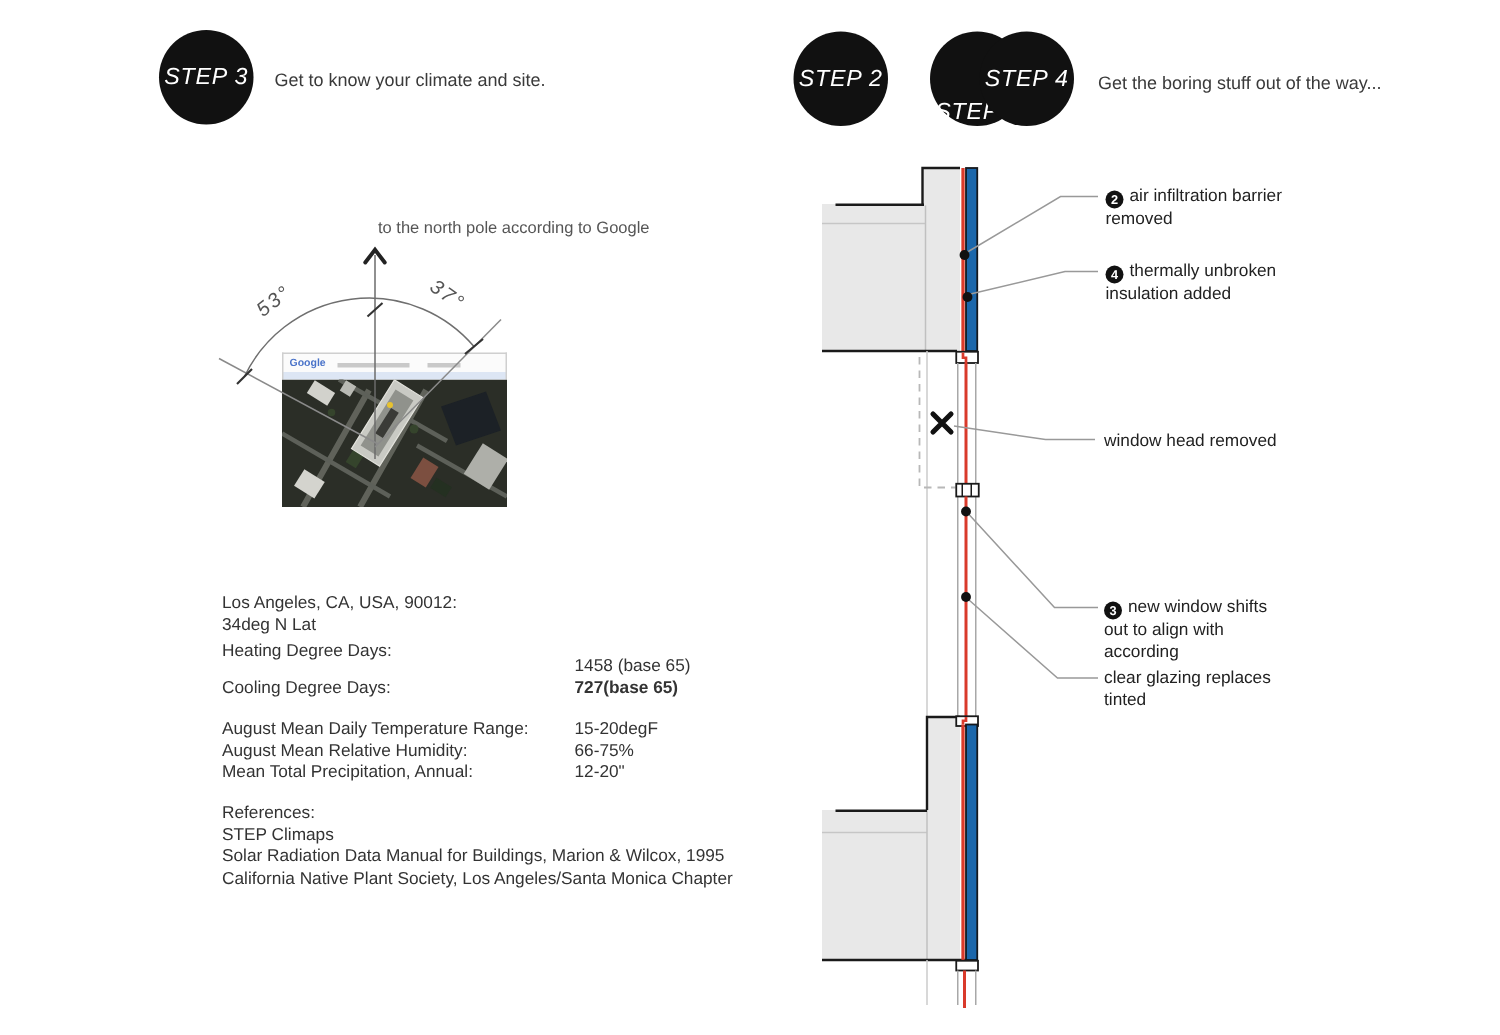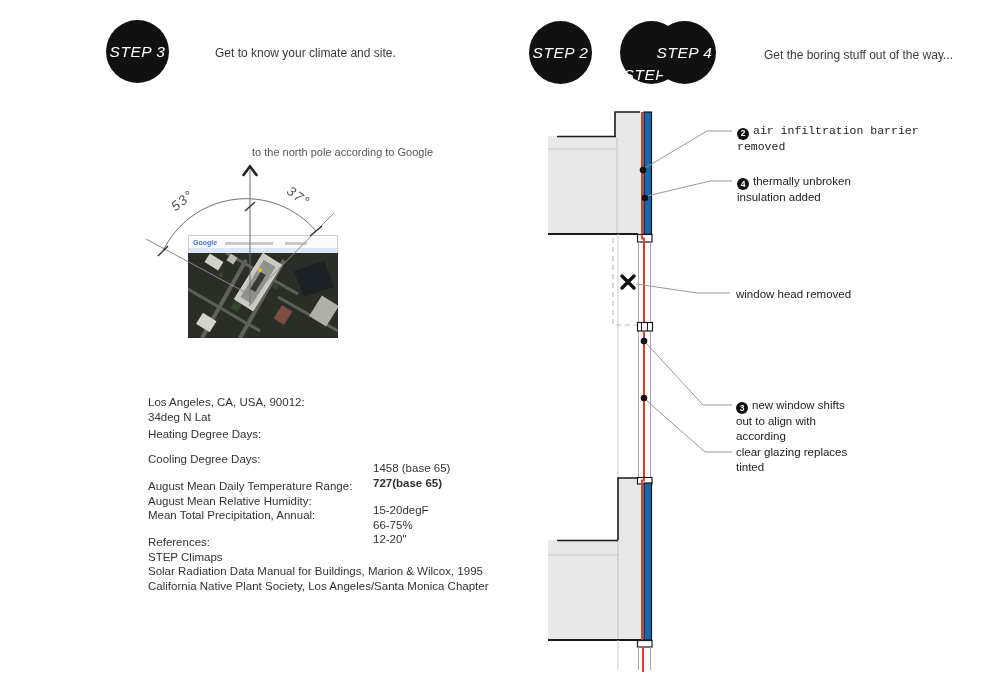--- a/index.html
+++ b/index.html
@@ -8,41 +8,41 @@
     background:#ffffff;
     font-family:"Liberation Sans","DejaVu Sans",sans-serif;
     color:#333;
   }
   
   .step-circle{
     position:absolute;width:63px;height:63px;border-radius:50%;
     background:#111;color:#fff;display:flex;align-items:center;justify-content:center;
     font-style:italic;font-size:15.5px;letter-spacing:.5px;white-space:nowrap;
   }
-  .step-caption{position:absolute;font-size:12px;color:#3a3a3a;white-space:nowrap;margin-left:32px;}
+  .step-caption{position:absolute;font-size:12px;color:#3a3a3a;white-space:nowrap;}
   
   .north-label{position:absolute;font-size:11px;color:#555;white-space:nowrap;}
   .angle-label{
     position:absolute;font-size:13.5px;color:#555;font-style:italic;
     letter-spacing:1.5px;white-space:nowrap;transform-origin:center;
   }
   
   .photo{position:absolute;left:188px;top:235px;width:150px;height:103px;z-index:4;}
   .photo .chrome{
     position:absolute;left:0;top:0;width:150px;height:13px;background:#fbfbfb;
     border:1px solid #cfcfcf;border-bottom:none;box-sizing:border-box;
   }
   .brand{position:absolute;left:4px;top:3px;font-size:7px;font-weight:bold;color:#4a73c9;line-height:7px;}
   .chrome-bar{position:absolute;top:6px;height:3px;background:#c9c9c9;}
   .toolbar{position:absolute;left:0;top:13px;width:150px;height:5px;background:#dde6f4;border-left:1px solid #cfcfcf;border-right:1px solid #cfcfcf;box-sizing:border-box;}
   .mapwrap{position:absolute;left:0;top:18px;width:150px;height:85px;}
   
   .climate{position:absolute;left:148px;top:396px;width:430px;font-size:11.5px;color:#333;z-index:6;}
   .cl-line{position:absolute;left:0;white-space:nowrap;}
-  .cl-val{position:absolute;left:225px;white-space:nowrap;margin-top:24px;}
+  .cl-val{position:absolute;left:235px;white-space:nowrap;}
   
   .annot{position:absolute;font-size:11.5px;color:#222;line-height:14.5px;z-index:6;white-space:nowrap;}
   .numdot{
     display:inline-flex;align-items:center;justify-content:center;
     width:12px;height:12px;border-radius:50%;background:#111;color:#fff;
     font-size:8.5px;font-weight:bold;margin-right:4px;vertical-align:-2px;
   }
   svg.overlay{position:absolute;left:0;top:0;z-index:5;pointer-events:none;}
 </style>
 </head>
@@ -209,21 +209,21 @@
   <div class="cl-val" style="top:98.5px;">66-75%</div>
   <div class="cl-line" style="top:113px;">Mean Total Precipitation, Annual:</div>
   <div class="cl-val" style="top:113px;">12-20"</div>
 
   <div class="cl-line" style="top:140px;">References:</div>
   <div class="cl-line" style="top:154.5px;">STEP Climaps</div>
   <div class="cl-line" style="top:169px;">Solar Radiation Data Manual for Buildings, Marion &amp; Wilcox, 1995</div>
   <div class="cl-line" style="top:183.5px;">California Native Plant Society, Los Angeles/Santa Monica Chapter</div>
 </div>
 
-<div class="annot" style="left:737px;top:124px;font-family:Liberation Mono, monospace;">
+<div class="annot" style="left:737px;top:124px;">
   <div><span class="numdot">2</span><span>air infiltration barrier</span></div>
   <div>removed</div>
 </div>
 
 <div class="annot" style="left:737px;top:174px;">
   <div><span class="numdot">4</span><span>thermally unbroken</span></div>
   <div>insulation added</div>
 </div>
 
 <div class="annot" style="left:736px;top:287px;">

